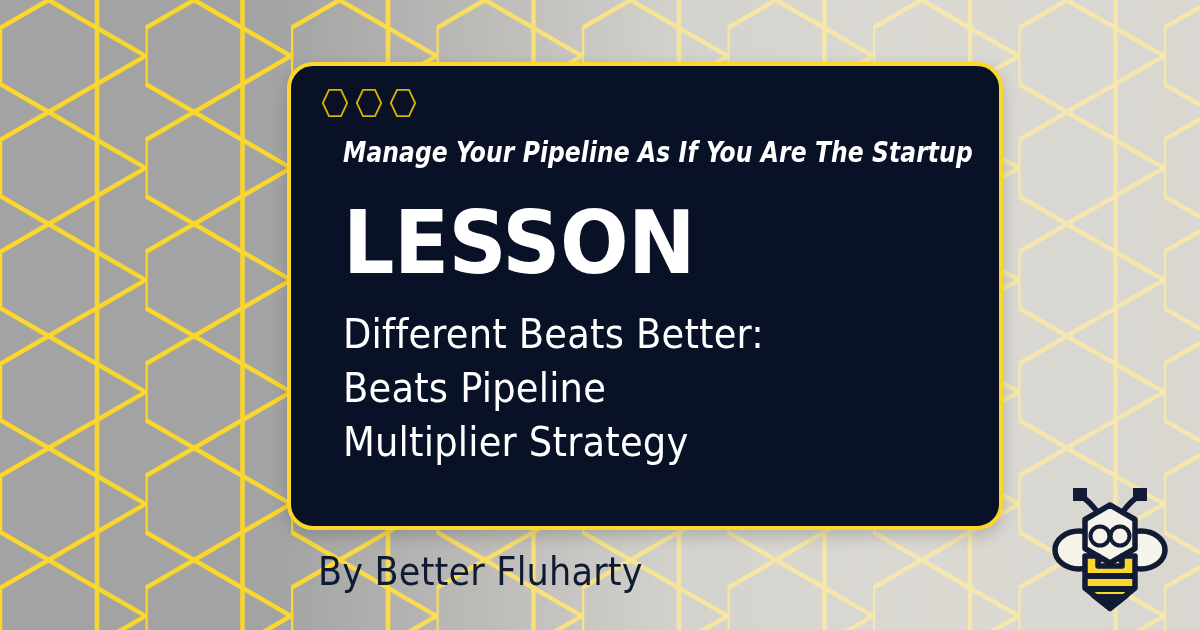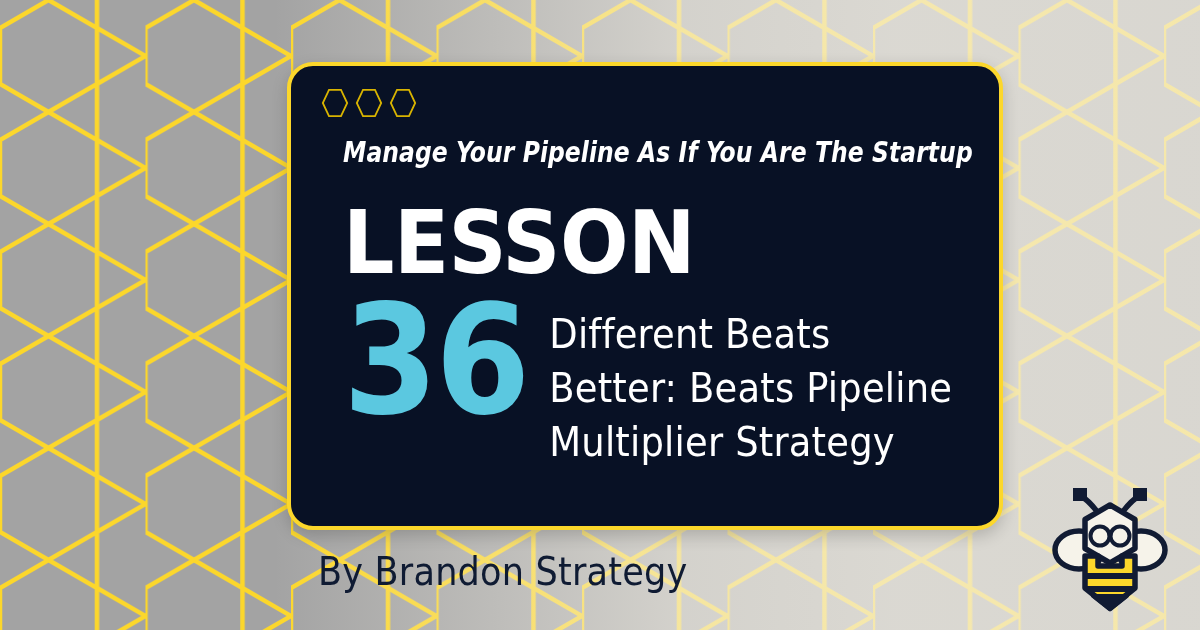--- a/index.html
+++ b/index.html
@@ -153,28 +153,27 @@
       </svg>
       <svg width="28" height="30" viewBox="0 0 28 30">
         <path d="M 8,1.8 L 20,1.8 L 26.2,15 L 20,28.2 L 8,28.2 L 1.8,15 Z" fill="none" stroke="#D9B400" stroke-width="1.8"></path>
       </svg>
     </div>
 
     <div class="card-inner">
       <div id="eyebrow">Manage Your Pipeline As If You Are The Startup</div>
       <div id="lesson-word">LESSON</div>
       <div id="lesson-row">
-        <div id="lesson-number">36</div>
         <div id="lesson-title">Different Beats Better: Beats Pipeline Multiplier Strategy</div>
       </div>
     </div>
 
   </div>
 
-  <div id="byline">By Brandon Strategy</div>
+  <div id="byline">By Better Fluharty</div>
 
   <div id="bee">
     <svg width="124" height="136" viewBox="0 0 124 136" xmlns="http://www.w3.org/2000/svg">
       <g stroke="#111B33" fill="none" stroke-width="5.5" stroke-linecap="round" stroke-linejoin="round">
 
         <path d="M 51,38 C 45,30 40,24 33,20"></path>
         <path d="M 73,38 C 79,30 84,24 91,20"></path>
       </g>
 
       <rect x="25" y="12" width="14" height="13" fill="#111B33"></rect>

